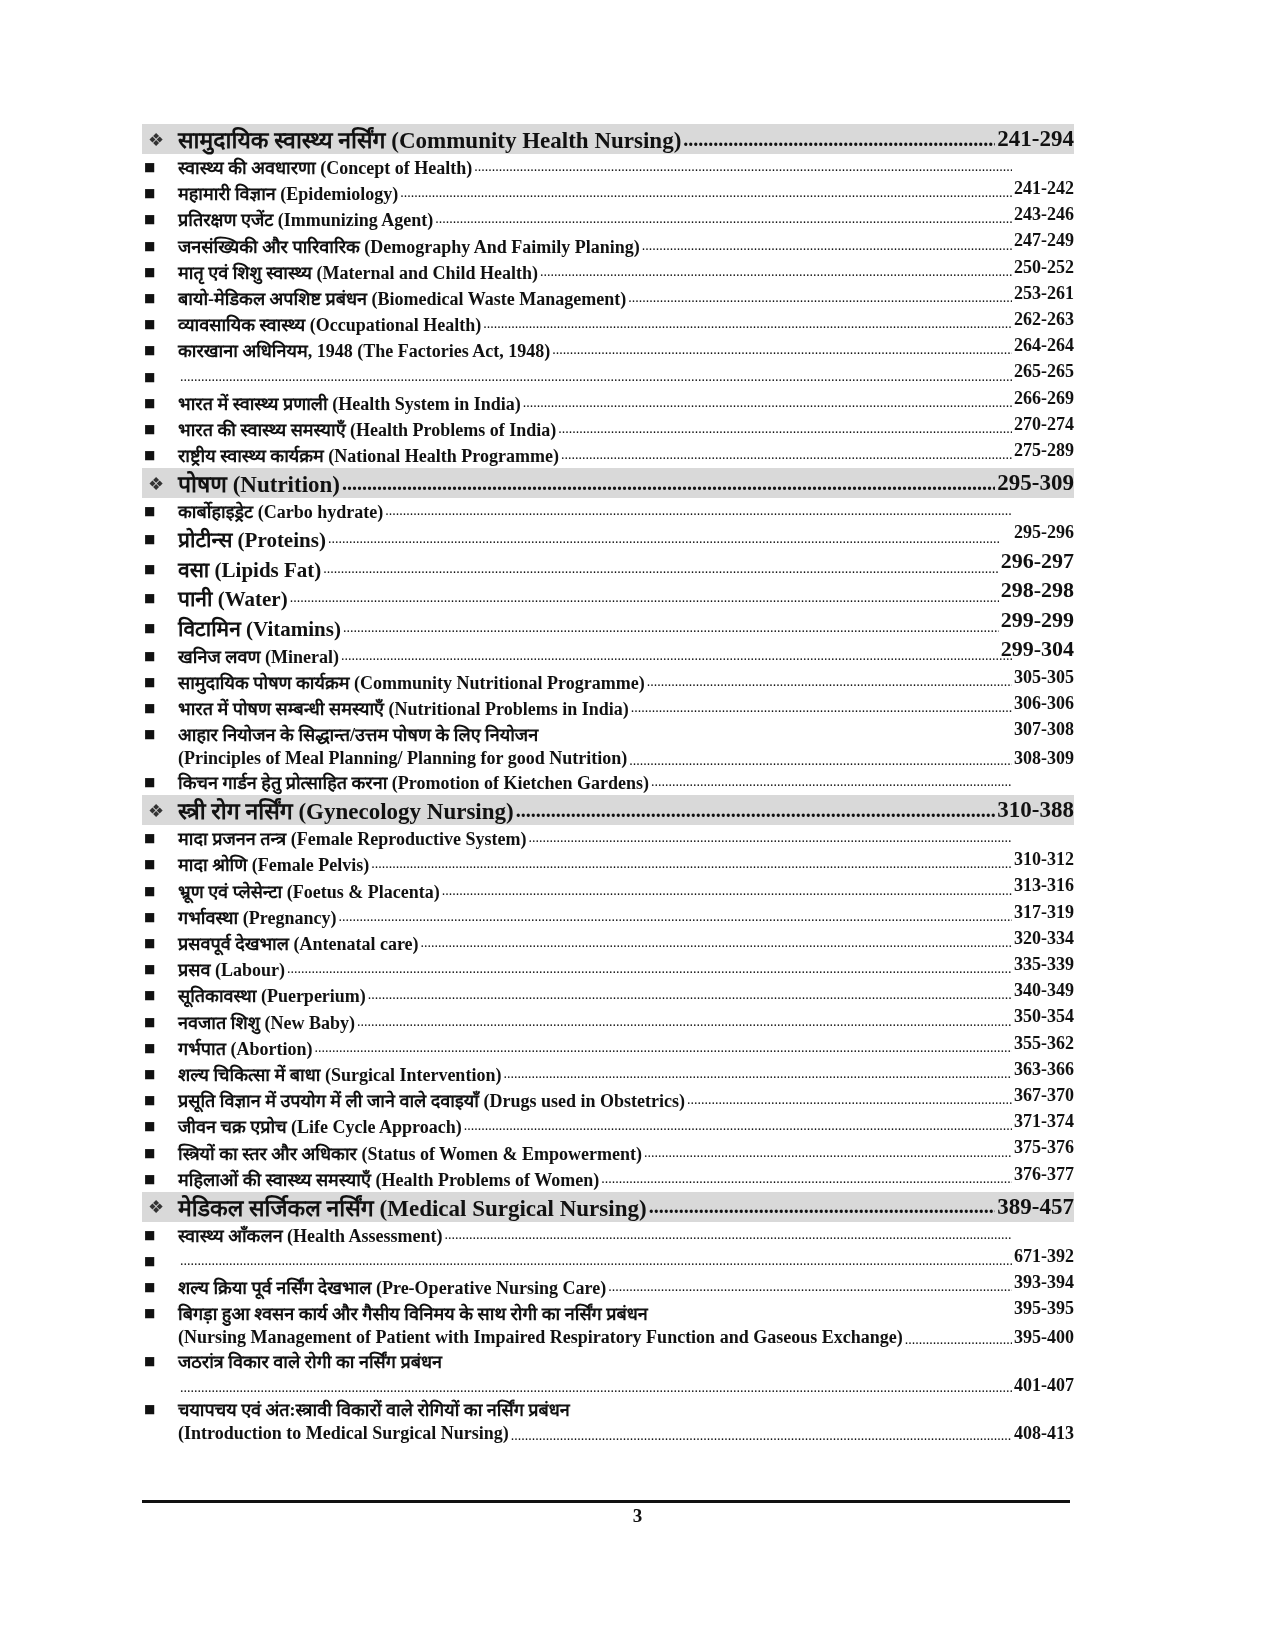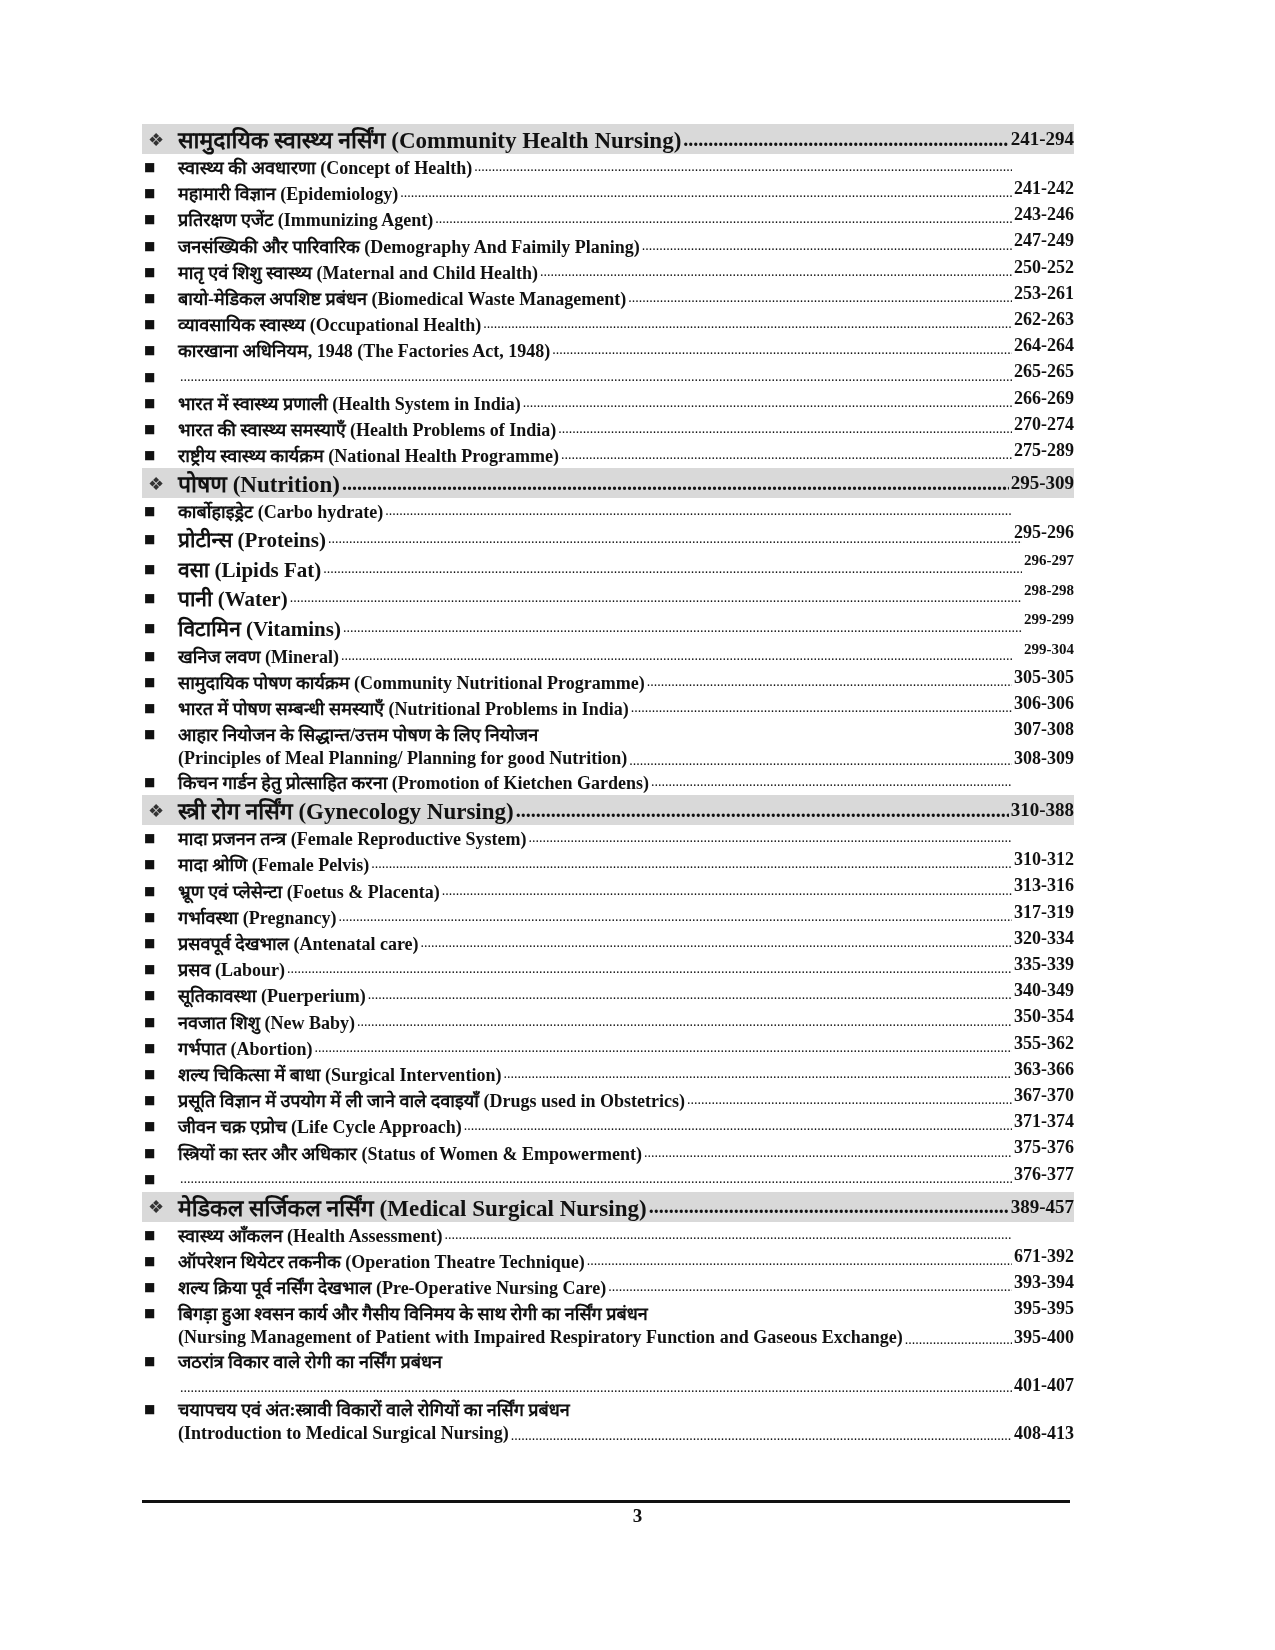--- a/index.html
+++ b/index.html
@@ -9,28 +9,28 @@
   .row { display: flex; align-items: baseline; position: relative; }
   .row .bullet { width: 36px; flex: 0 0 36px; text-align: left; font-family: "DejaVu Sans", sans-serif; }
   .row .title { white-space: nowrap; font-weight: bold; font-family: Liberation Serif, serif; }
   .row .dots { flex: 1 1 auto; overflow: hidden; white-space: nowrap; margin: 0 2px; }
   .row .dots::after { content: "....................................................................................................................................................................................................................................................................................................................................."; letter-spacing: 0px; }
   .row .pages { white-space: nowrap; font-weight: bold; text-align: right; }
 
   .section { background: #d9d9d9; height: 30px; align-items: center; font-size: 23px; }
   .section .bullet { font-size: 18px; color: #333; padding-left: 6px; width: 30px; flex-basis: 30px; }
   .section .dots { font-weight: bold; font-size: 20px; }
-  .section .pages { font-size: 19px; }
+  .section .pages { font-size: 23px; }
 
   .item { font-size: 18px; height: 26.2px; align-items: center; }
   .item .bullet { font-size: 12px; padding-left: 2px; width: 34px; flex-basis: 34px; }
   .item .dots { font-size: 14px; }
   .item .pages { font-size: 18px; margin-top: 43px; }
   .item.big { font-size: 21px; height: 29.5px; }
-  .item.big .pages { font-size: 15px; }
+  .item.big .pages { font-size: 22px; }
 
   .item.twoline { height: auto; flex-direction: column; align-items: stretch; }
   .twoline .line1 { display: flex; align-items: center; height: 26px; }
   .twoline .line2 { display: flex; align-items: flex-end; height: 22px; padding-left: 36px; }
   .twoline .line1 .bullet { font-size: 12px; padding-left: 2px; width: 34px; flex: 0 0 34px; }
 
   .footer-rule { position: absolute; left: 142px; top: 1500px; width: 928px; height: 3px; background: #111; }
   .page-number { position: absolute; left: 0; width: 1275px; top: 1505px; text-align: center;
                  font-weight: bold; font-size: 19px; }
 </style>
@@ -273,41 +273,41 @@
         <span class="pages">375-376</span>
       </div>
       <div class="row item">
         <span class="bullet">■</span>
         <span class="title">स्त्रियों का स्तर और अधिकार  (Status of Women &amp; Empowerment)</span>
         <span class="dots"></span>
         <span class="pages">376-377</span>
       </div>
       <div class="row item">
         <span class="bullet">■</span>
+        <span class="title">महिलाओं की स्वास्थ्य समस्याएँ  (Health Problems of Women)</span>
         <span class="dots"></span>
         <span class="pages">378-388</span>
       </div>
     </div>
 
   <div class="row section">
     <span class="bullet">❖</span>
     <span class="title">मेडिकल सर्जिकल नर्सिंग (Medical Surgical Nursing)</span>
     <span class="dots"></span>
     <span class="pages">389-457</span>
   </div>
   <div id="items-3">
       <div class="row item">
         <span class="bullet">■</span>
         <span class="title">स्वास्थ्य आँकलन (Health Assessment)</span>
         <span class="dots"></span>
         <span class="pages">671-392</span>
       </div>
       <div class="row item">
         <span class="bullet">■</span>
-        <span class="title">ऑपरेशन थियेटर तकनीक (Operation Theatre Technique)</span>
         <span class="dots"></span>
         <span class="pages">393-394</span>
       </div>
       <div class="row item">
         <span class="bullet">■</span>
         <span class="title">शल्य क्रिया पूर्व नर्सिंग देखभाल (Pre-Operative Nursing Care)</span>
         <span class="dots"></span>
         <span class="pages">395-395</span>
       </div>
       <div class="row item twoline">

